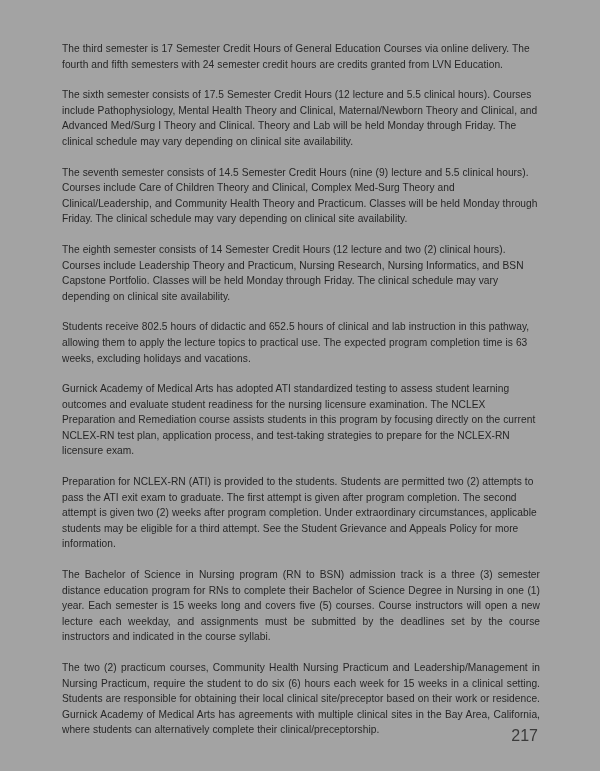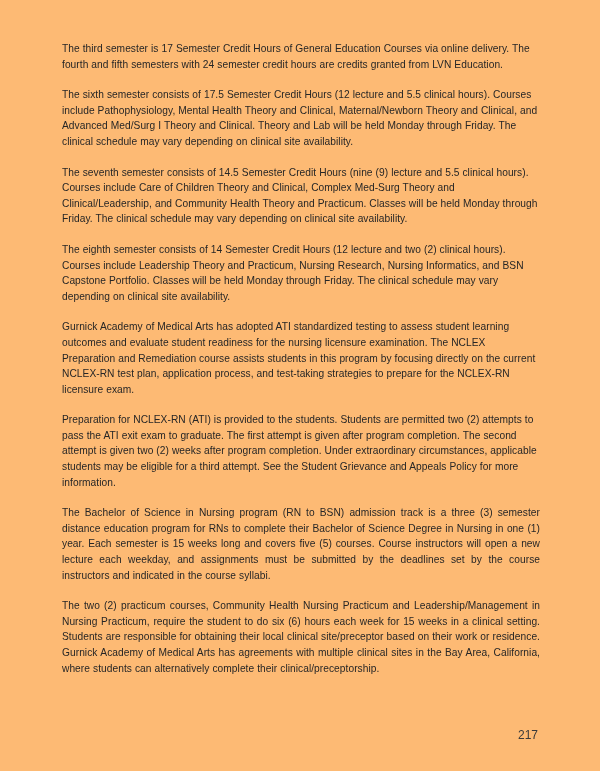--- a/index.html
+++ b/index.html
@@ -12,21 +12,21 @@
     height: 771px;
     font-family: "Liberation Sans", sans-serif;
     color: #262626;
     -webkit-font-smoothing: antialiased;
   }
   .page {
     position: relative;
     width: 600px;
     height: 771px;
     box-sizing: border-box;
-    background: #fdba74;
+    background: #a3a3a3;
     overflow: hidden;
     padding-left: 32px;
   }
   .content {
     position: absolute;
     left: 62px;
     top: 41px;
     width: 478px;
   }
   p.para {
@@ -54,36 +54,37 @@
     color: #1f1f1f;
     display: inline-block;
   }
   .heading-wrap {
     margin: 0 0 0 0;
   }
   .page-number {
     position: absolute;
     right: 62px;
     bottom: 29px;
-    font-size: 12px;
+    font-size: 16px;
     line-height: 13px;
     color: #3a3a3a;
     text-align: left;
   }
 </style>
 </head>
 <body>
 
 <div class="page">
 
   <div class="content">
       <p class="para">The third semester is 17 Semester Credit Hours of General Education Courses via online delivery. The fourth and fifth semesters with 24 semester credit hours are credits granted from LVN Education.</p>
       <p class="para">The sixth semester consists of 17.5 Semester Credit Hours (12 lecture and 5.5 clinical hours). Courses include Pathophysiology, Mental Health Theory and Clinical, Maternal/Newborn Theory and Clinical, and Advanced Med/Surg I Theory and Clinical. Theory and Lab will be held Monday through Friday. The clinical schedule may vary depending on clinical site availability.</p>
       <p class="para">The seventh semester consists of 14.5 Semester Credit Hours (nine (9) lecture and 5.5 clinical hours). Courses include Care of Children Theory and Clinical, Complex Med-Surg Theory and Clinical/Leadership, and Community Health Theory and Practicum. Classes will be held Monday through Friday. The clinical schedule may vary depending on clinical site availability.</p>
       <p class="para">The eighth semester consists of 14 Semester Credit Hours (12 lecture and two (2) clinical hours). Courses include Leadership Theory and Practicum, Nursing Research, Nursing Informatics, and BSN Capstone Portfolio. Classes will be held Monday through Friday. The clinical schedule may vary depending on clinical site availability.</p>
+      <p class="para">Students receive 802.5 hours of didactic and 652.5 hours of clinical and lab instruction in this pathway, allowing them to apply the lecture topics to practical use. The expected program completion time is 63 weeks, excluding holidays and vacations.</p>
       <p class="para">Gurnick Academy of Medical Arts has adopted ATI standardized testing to assess student learning outcomes and evaluate student readiness for the nursing licensure examination. The NCLEX Preparation and Remediation course assists students in this program by focusing directly on the current NCLEX-RN test plan, application process, and test-taking strategies to prepare for the NCLEX-RN licensure exam.</p>
       <p class="para">Preparation for NCLEX-RN (ATI) is provided to the students. Students are permitted two (2) attempts to pass the ATI exit exam to graduate. The first attempt is given after program completion. The second attempt is given two (2) weeks after program completion. Under extraordinary circumstances, applicable students may be eligible for a third attempt. See the Student Grievance and Appeals Policy for more information.</p>
       <p class="para justify">The Bachelor of Science in Nursing program (RN to BSN) admission track is a three (3) semester distance education program for RNs to complete their Bachelor of Science Degree in Nursing in one (1) year. Each semester is 15 weeks long and covers five (5) courses. Course instructors will open a new lecture each weekday, and assignments must be submitted by the deadlines set by the course instructors and indicated in the course syllabi.</p>
       <p class="para justify">The two (2) practicum courses, Community Health Nursing Practicum and Leadership/Management in Nursing Practicum, require the student to do six (6) hours each week for 15 weeks in a clinical setting. Students are responsible for obtaining their local clinical site/preceptor based on their work or residence. Gurnick Academy of Medical Arts has agreements with multiple clinical sites in the Bay Area, California, where students can alternatively complete their clinical/preceptorship.</p>
     </div>
 
   <div class="page-number">217</div>
 
 </div>
 

